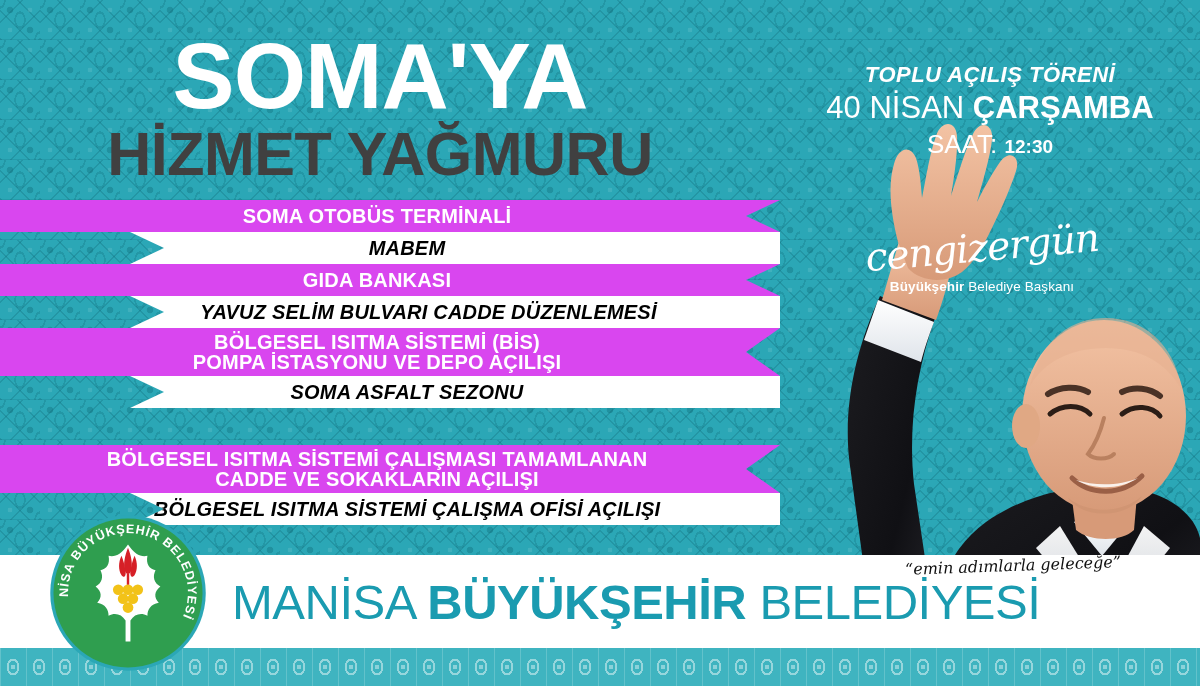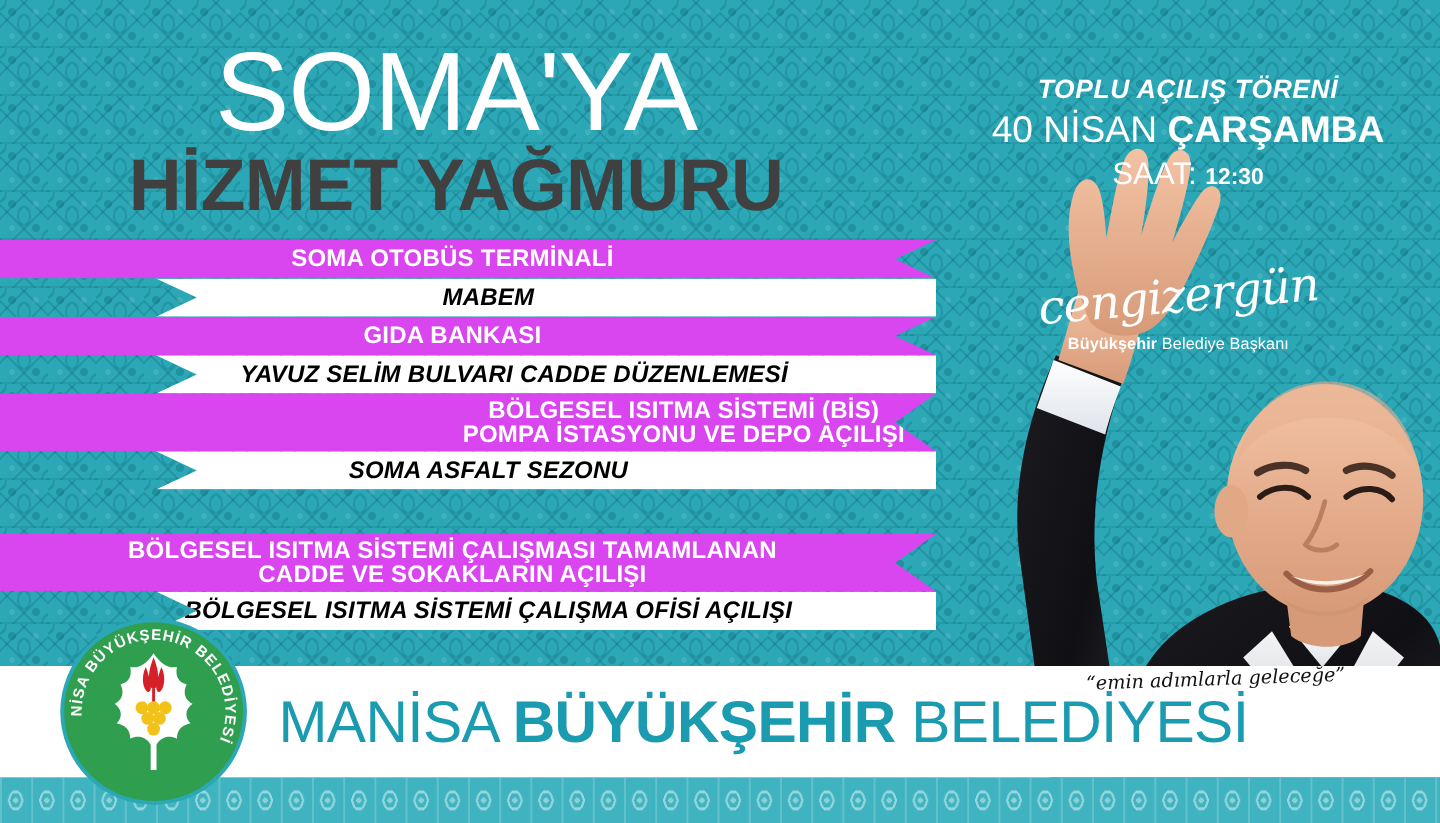--- a/index.html
+++ b/index.html
@@ -41,21 +41,21 @@
   
   .portrait{position:absolute;right:0;bottom:0;width:470px;height:600px;}
   .portrait svg{display:block;width:100%;height:100%;}
 
   
   .headline{
     position:absolute;left:0;top:34px;width:760px;
     text-align:center;z-index:6;pointer-events:none;
   }
   .headline .l1{
-    display:block;color:#fff;font-weight:normal;
+    display:block;color:#fff;font-weight:bold;
     font-size:93px;line-height:.92;letter-spacing:-1px;
   }
   .headline .l2{
     display:block;color:#404040;font-weight:bold;
     font-size:61px;line-height:1.0;letter-spacing:-.5px;margin-top:4px;
   }
 
   
   .event-info{
     position:absolute;left:790px;top:62px;width:400px;
@@ -239,21 +239,21 @@
       </div>
       <div class="banner light" style="height: 32px;">
         <span class="btxt">MABEM</span>
       </div>
       <div class="banner dark" style="height: 32px;">
         <span class="btxt">GIDA BANKASI</span>
       </div>
       <div class="banner light" style="height: 32px; padding-left: 43px;">
         <span class="btxt">YAVUZ SELİM BULVARI CADDE DÜZENLEMESİ</span>
       </div>
-      <div class="banner dark" style="height: 48px; justify-content: flex-end;">
+      <div class="banner dark" style="height: 48px;">
         <span class="btxt">BÖLGESEL ISITMA SİSTEMİ (BİS)<br>POMPA İSTASYONU VE DEPO AÇILIŞI</span>
       </div>
       <div class="banner light" style="height: 32px;">
         <span class="btxt">SOMA ASFALT SEZONU</span>
       </div>
       <div class="banner dark" style="height: 48px; margin-top: 37px;">
         <span class="btxt">BÖLGESEL ISITMA SİSTEMİ ÇALIŞMASI TAMAMLANAN<br>CADDE VE SOKAKLARIN AÇILIŞI</span>
       </div>
       <div class="banner light" style="height: 32px;">
         <span class="btxt">BÖLGESEL ISITMA SİSTEMİ ÇALIŞMA OFİSİ AÇILIŞI</span>

